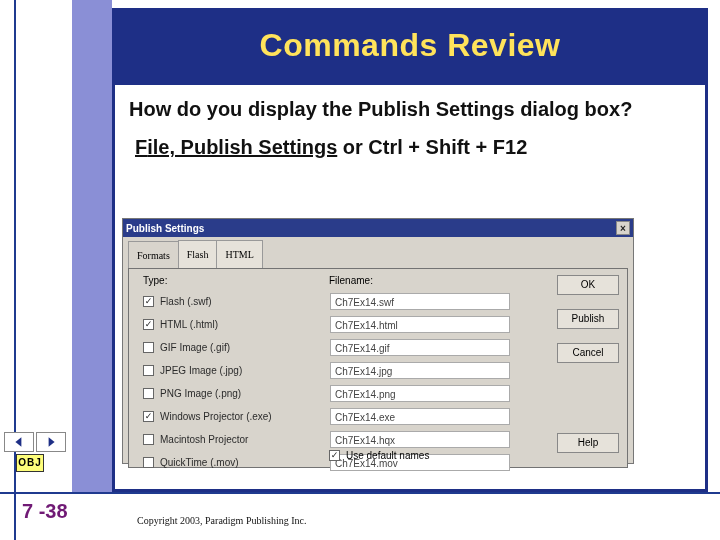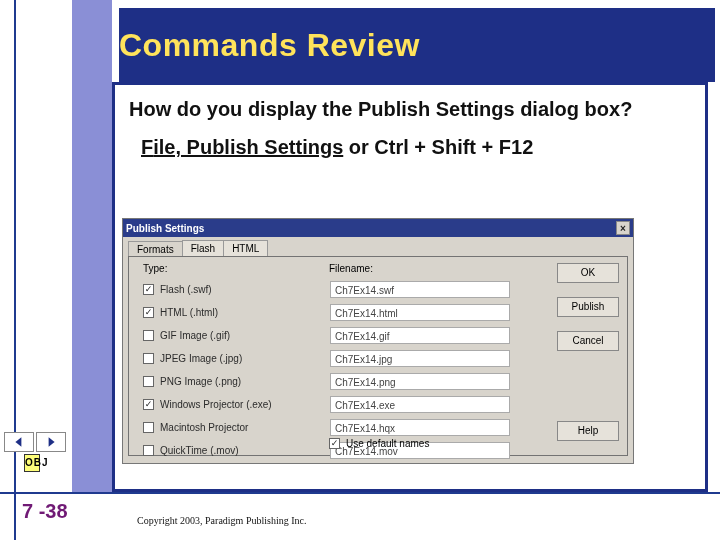--- a/index.html
+++ b/index.html
@@ -18,21 +18,21 @@
     position: absolute; left: 0; top: 0; width: 16px; height: 540px;
     border-right: 2px solid #1f3a8f;
   }
   .side-stripe {
     position: absolute; left: 72px; top: 0; width: 40px; height: 492px;
     background: #8a8fd6;
   }
   .title-bar {
     position: absolute; left: 112px; top: 8px; width: 596px; height: 74px;
     background: #1e2f86;
-    display: flex; align-items: center;  margin-left: 7px;
+    display: flex; align-items: center; justify-content: center;
   }
   .title-text {
     font-family: Arial, sans-serif;
     font-weight: bold; font-size: 32px; color: #ffe35b;
     letter-spacing: 0.5px;
   }
   .content-box {
     position: absolute; left: 112px; top: 82px; width: 596px; height: 410px;
     border: 3px solid #1e2f86;
     background: #fff;
@@ -40,21 +40,21 @@
   }
   .question {
     font-family: Arial, sans-serif;
     font-weight: bold; font-size: 20px; color: #111;
     line-height: 1.25;
     margin-bottom: 14px;
   }
   .answer {
     font-family: Arial, sans-serif;
     font-weight: bold; font-size: 20px; color: #111;
-    margin-left: 12px; margin-bottom: 8px;
+    margin-left: 6px; margin-bottom: 8px;
   }
   .answer .u { text-decoration: underline; }
 
   
   .dlg {
     position: absolute; left: 122px; top: 218px; width: 512px; height: 246px;
     background: #d8d4cc;
     border: 1px solid #777;
     font-family: Tahoma, Arial, sans-serif;
   }
@@ -67,23 +67,24 @@
   .dlg-close {
     width: 14px; height: 14px; background: #d8d4cc; color: #222;
     font-size: 10px; line-height: 14px; text-align: center;
     border: 1px solid #888;
   }
   .dlg-tabs {
     display: flex; gap: 0; margin: 3px 0 0 5px;
     font-size: 10px;
   }
   .dlg-tab {
-    padding: 2px 8px; background: #e6e2da;
+    padding: 8px 8px; background: #e6e2da;
     border: 1px solid #999; border-bottom: none;
     margin-right: -1px;
+    font-family: Liberation Serif, serif;
   }
   .dlg-tab.active { background: #d8d4cc; position: relative; top: 1px; }
   .dlg-body {
     border: 1px solid #737373; margin: 0 5px 4px 5px; height: 200px;
     background: #d8d4cc; position: relative;
     padding: 8px 6px 4px 6px;
   }
   .col-type { position: absolute; left: 14px; top: 6px; font-size: 10px; }
   .col-file { position: absolute; left: 200px; top: 6px; font-size: 10px; }
   .row {
@@ -123,21 +124,21 @@
   .nav-arrows {
     position: absolute; left: 4px; top: 432px;
     display: flex; gap: 2px;
   }
   .nav-btn {
     width: 30px; height: 20px; border: 1px solid #888;
     background: #fff; display: flex; align-items: center; justify-content: center;
   }
   .nav-btn svg { width: 12px; height: 12px; }
   .obj-btn {
-    position: absolute; left: 24px; top: 454px; width: 16px; height: 18px;
+    position: absolute; left: 16px; top: 454px; width: 28px; height: 18px;
     border: 1px solid #333; background: #fefe7a;
     font-size: 10px; font-weight: bold; text-align: center; line-height: 16px;
     letter-spacing: 1px;
   }
   .slide-no {
     position: absolute; left: 22px; top: 500px;
     font-size: 20px; font-weight: bold; color: #701a75;
   }
   .copyright {
     position: absolute; left: 137px; top: 515px;

